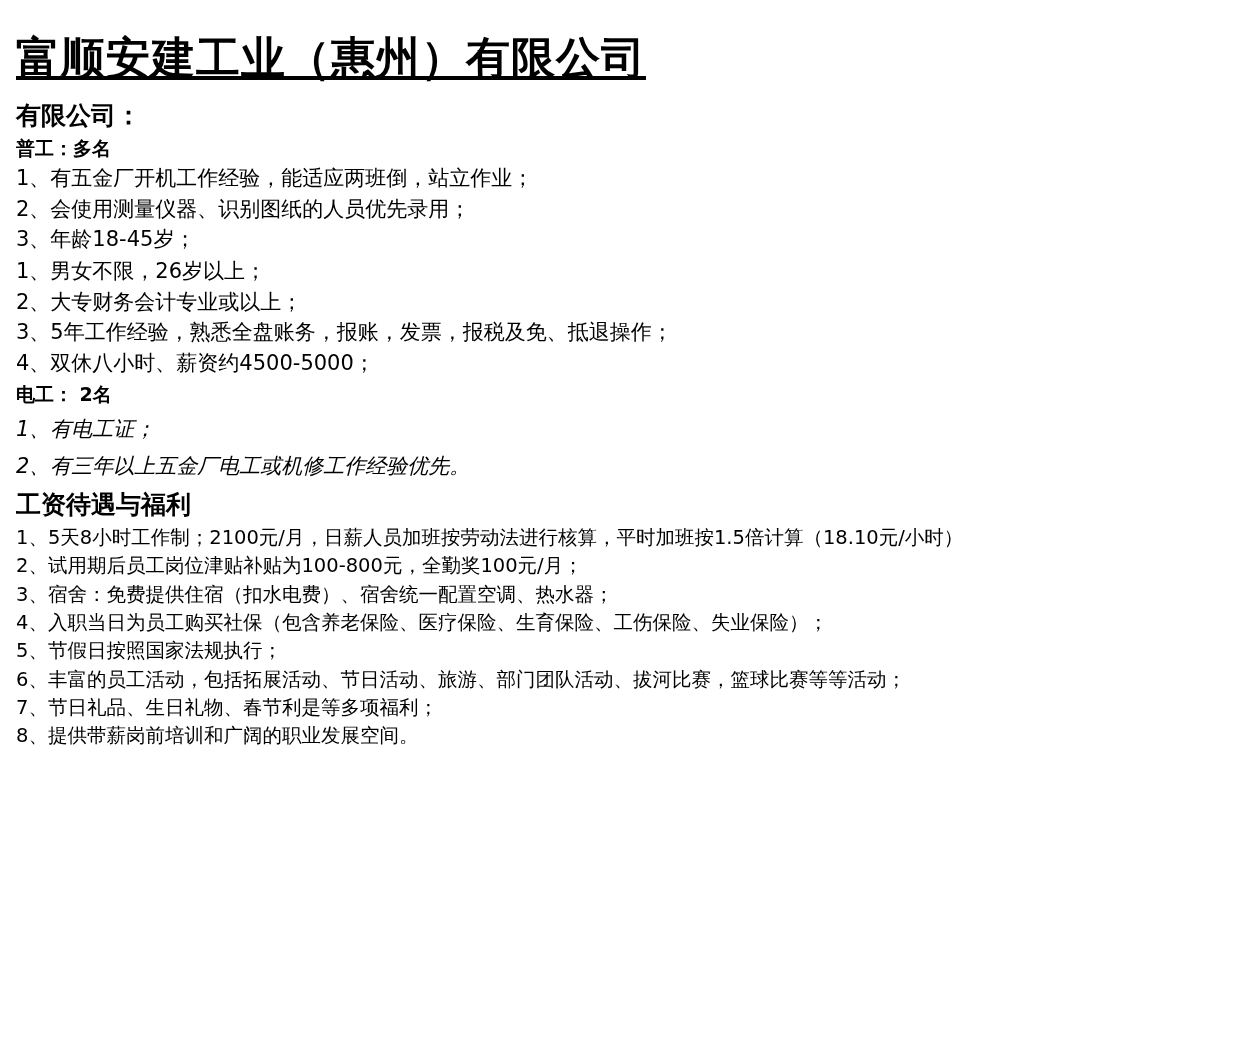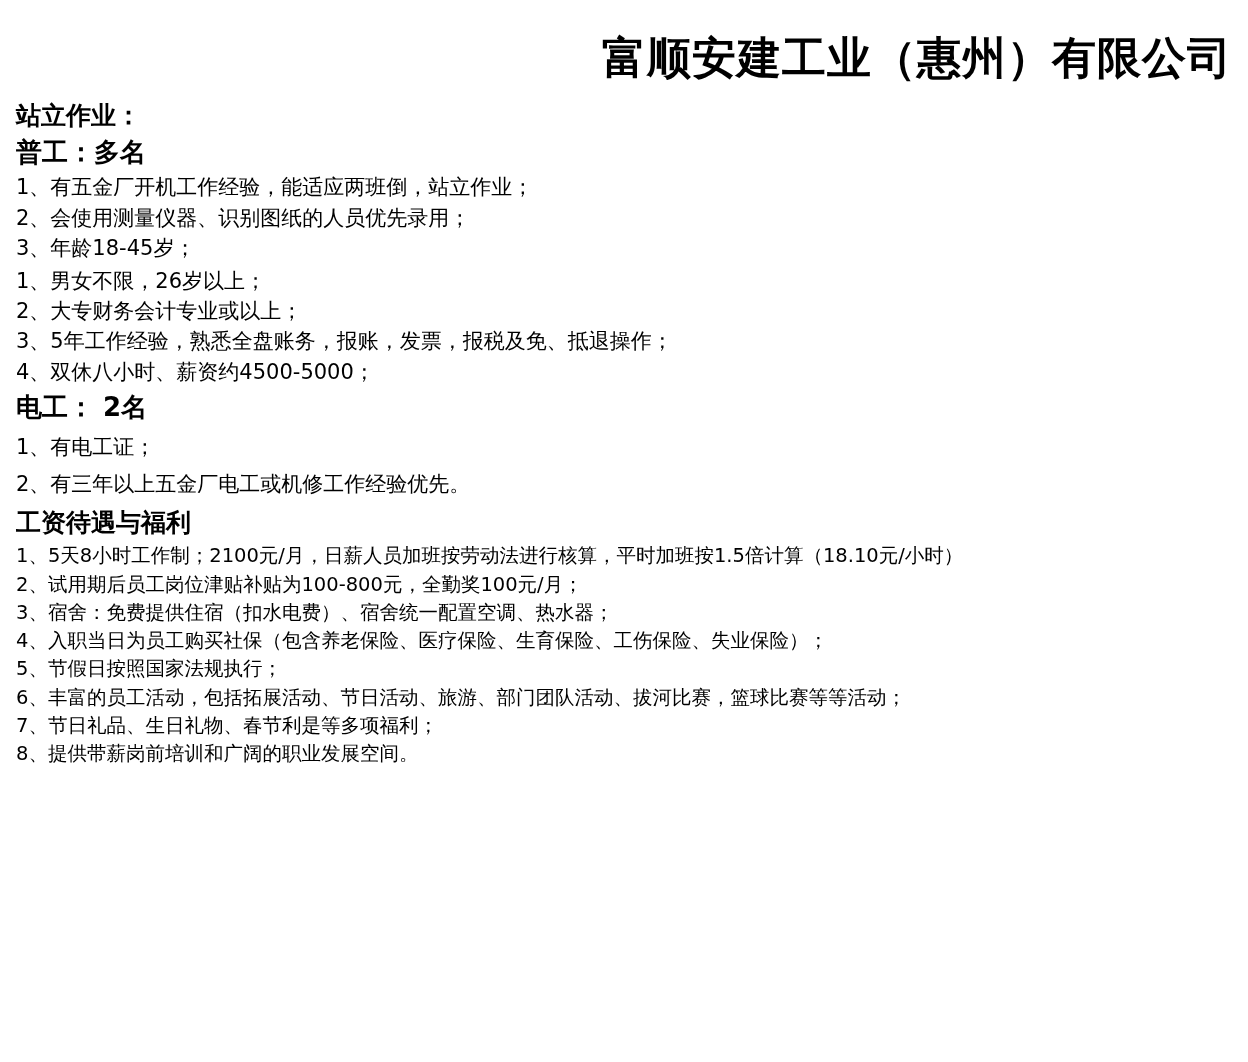--- a/index.html
+++ b/index.html
@@ -15,35 +15,36 @@
     overflow: hidden;
   }
   .page {
     width: 1248px;
     height: 1062px;
     position: relative;
     box-sizing: border-box;
     padding: 0 16px;
   }
   .doc-title {
-    text-align: right;
+    text-align: left;
     font-size: 44px;
     font-weight: bold;
     letter-spacing: 1px;
     margin: 34px 0 18px 0;
     line-height: 1.1;
+    text-decoration: underline;
   }
   .section-head {
     font-size: 25px;
     font-weight: bold;
     margin: 2px 0 2px 0;
     line-height: 1.28;
   }
   .job-head {
-    font-size: 26px;
+    font-size: 19px;
     font-weight: bold;
     margin: 4px 0 2px 0;
     line-height: 1.3;
   }
   .benefits-head {
     font-size: 25px;
     font-weight: bold;
     margin: 4px 0 3px 0;
     line-height: 1.3;
   }
@@ -54,20 +55,21 @@
     white-space: pre;
   }
   .line.wide {
     font-size: 19.5px;
   }
   .line.indent {
     padding-left: 22px;
   }
   .line.spaced {
     margin: 7px 0;
+    font-style: italic;
   }
   .contact-block {
     margin-top: 28px;
   }
   .contact-line {
     font-size: 23px;
     line-height: 1.58;
     white-space: pre;
   }
   .contact-line.mono-ish {
@@ -77,21 +79,21 @@
     margin-bottom: 2px;
   }
 </style>
 </head>
 <body>
 
 <div class="page">
 
   <div class="doc-title">富顺安建工业（惠州）有限公司</div>
 
-  <div class="section-head">站立作业：</div>
+  <div class="section-head">有限公司：</div>
 
   <div class="group">
     <div class="job-head">普工：多名</div>
     <div class="line">1、有五金厂开机工作经验，能适应两班倒，站立作业；</div>
     <div class="line">2、会使用测量仪器、识别图纸的人员优先录用；</div>
     <div class="line">3、年龄18-45岁；</div>
   </div>
 
   <div class="group">
     <div class="line">1、男女不限，26岁以上；</div>

